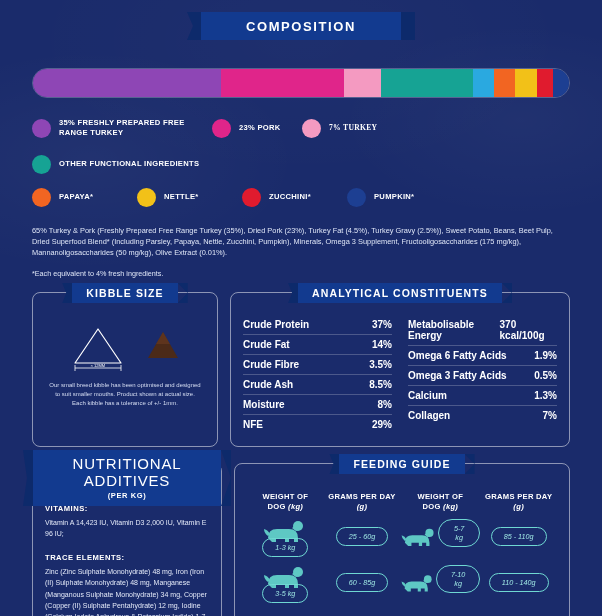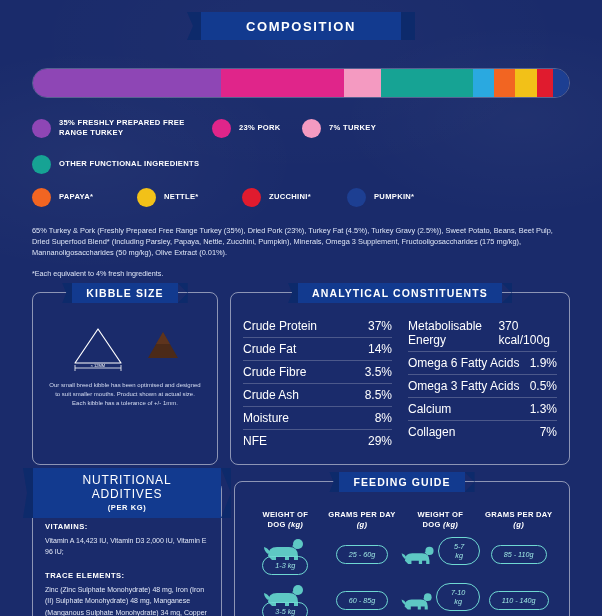--- a/index.html
+++ b/index.html
@@ -65,21 +65,21 @@
     display: flex;
     align-items: center;
     gap: 8px;
     font-size: 7.6px;
     font-weight: bold;
     letter-spacing: .3px;
     line-height: 1.35;
   }
   .legend-row1 .legend-item:nth-child(1) { width: 180px; }
   .legend-row1 .legend-item:nth-child(2) { width: 90px; }
-  .legend-row1 .legend-item:nth-child(3) { width: 110px; }
+  .legend-row1 .legend-item:nth-child(3) { width: 110px; font-family: Liberation Serif, serif; }
   .legend-row1 .legend-item:nth-child(4) { width: 180px; }
   .legend-row2 .legend-item { width: 105px; }
   .dot { width: 19px; height: 19px; border-radius: 50%; flex: 0 0 19px; }
 
   
   .ingredients {
     margin: 18px 12px 0;
     font-size: 7.4px;
     line-height: 1.55;
     color: #dfe6f7;
@@ -122,30 +122,30 @@
   .kibble { width: 186px; }
   .kibble-art { display: flex; align-items: center; justify-content: center; gap: 14px; margin: 12px 0 8px; height: 52px; }
   .kibble-note { font-size: 6px; line-height: 1.5; color: #d6def3; text-align: center; padding: 0 4px; }
 
   
   .analytical { flex: 1; }
   .ac-grid { display: flex; gap: 16px; margin-top: 6px; }
   .ac-col { flex: 1; }
   .ac-row {
     display: flex; justify-content: space-between;
-    font-size: 12px; font-weight: normal;
+    font-size: 10px; font-weight: bold;
     padding: 4px 0 4px;
     border-bottom: 1px solid rgba(255,255,255,0.22);
   }
   .ac-row:last-child { border-bottom: none; }
 
   
   .row2 { display: flex; gap: 12px; margin-top: 16px; padding: 0 12px; }
   .nutri { width: 190px; }
-  .nutri-title { font-size: 12px; letter-spacing: .8px; }
+  .nutri-title { font-size: 15px; letter-spacing: .8px; }
   .nutri-sub { font-size: 7.5px; font-weight: bold; letter-spacing: .6px; margin-top: 2px; }
   .nutri-title-wrap {
     position: absolute; top: -14px; left: 0; right: 0;
     display: flex; justify-content: center;
   }
   .nutri-title-box {
     background: #123a8f; padding: 5px 14px 6px; text-align: center; position: relative;
   }
   .nutri-title-box::before, .nutri-title-box::after {
     content: ""; position: absolute; top: 0; width: 10px; height: 100%; background: #0d2a6b;

